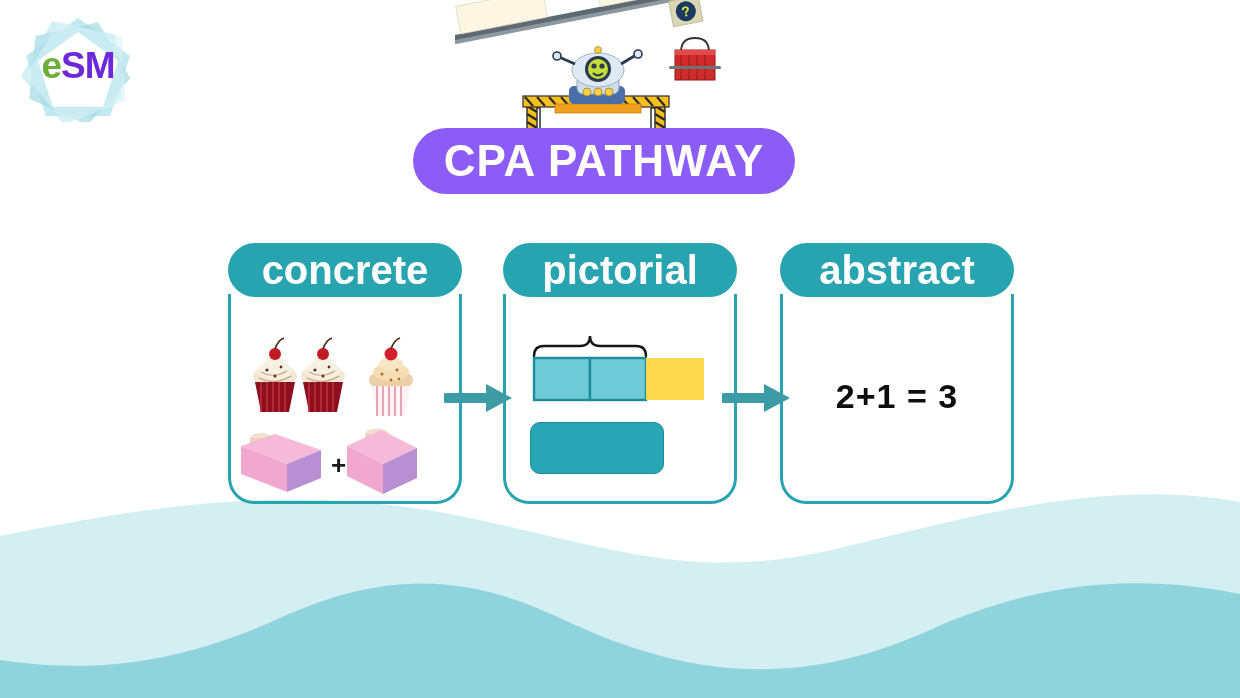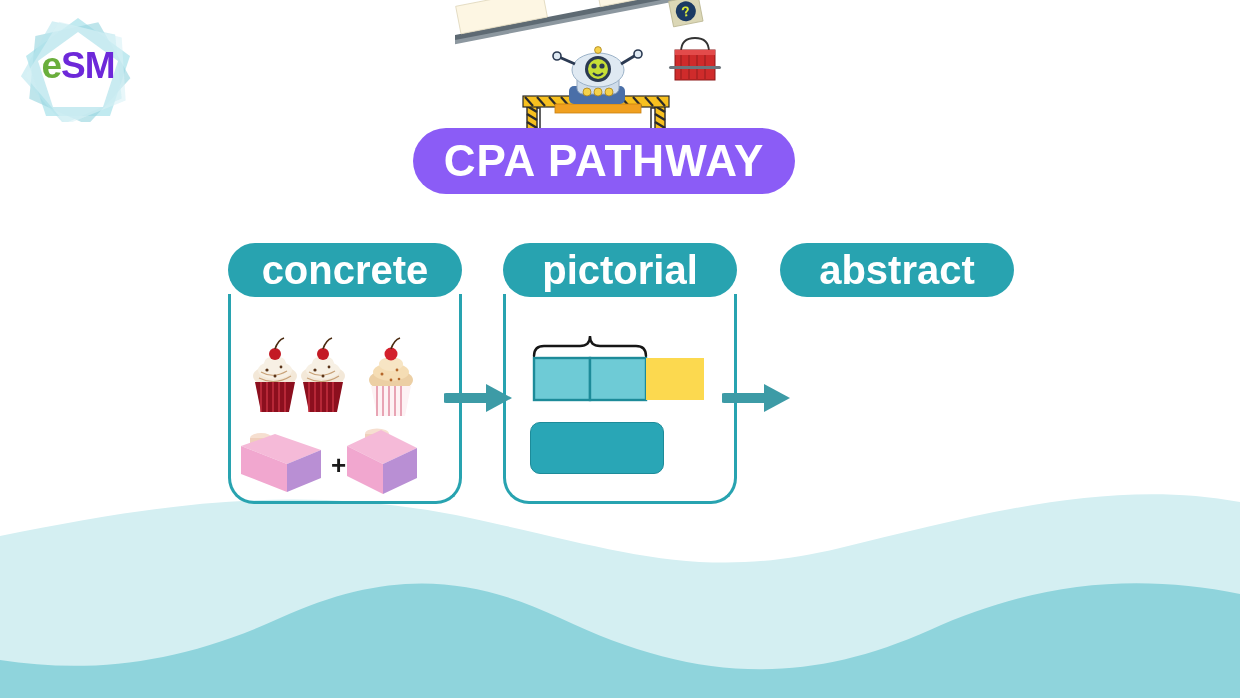--- a/index.html
+++ b/index.html
@@ -382,20 +382,25 @@
       </svg>
 
       <div class="whole-bar"></div>
     </div>
   </div>
 
   <div class="col" id="col-abstract">
     <div class="col-label">
       <span>abstract</span>
     </div>
+    <div class="col-body">
+      <div class="equation">
+        <span>2+1 = 3</span>
+      </div>
+    </div>
   </div>
 
   <svg class="arrow" id="arrow-1" viewBox="0 0 72 40">
     <path d="M2,20 L46,20" stroke="#3d9ba6" stroke-width="10" stroke-linecap="round"></path>
     <path d="M42,6 L68,20 L42,34 Z" fill="#3d9ba6"></path>
   </svg>
 
   <svg class="arrow" id="arrow-2" viewBox="0 0 72 40">
     <path d="M2,20 L46,20" stroke="#3d9ba6" stroke-width="10" stroke-linecap="round"></path>
     <path d="M42,6 L68,20 L42,34 Z" fill="#3d9ba6"></path>

